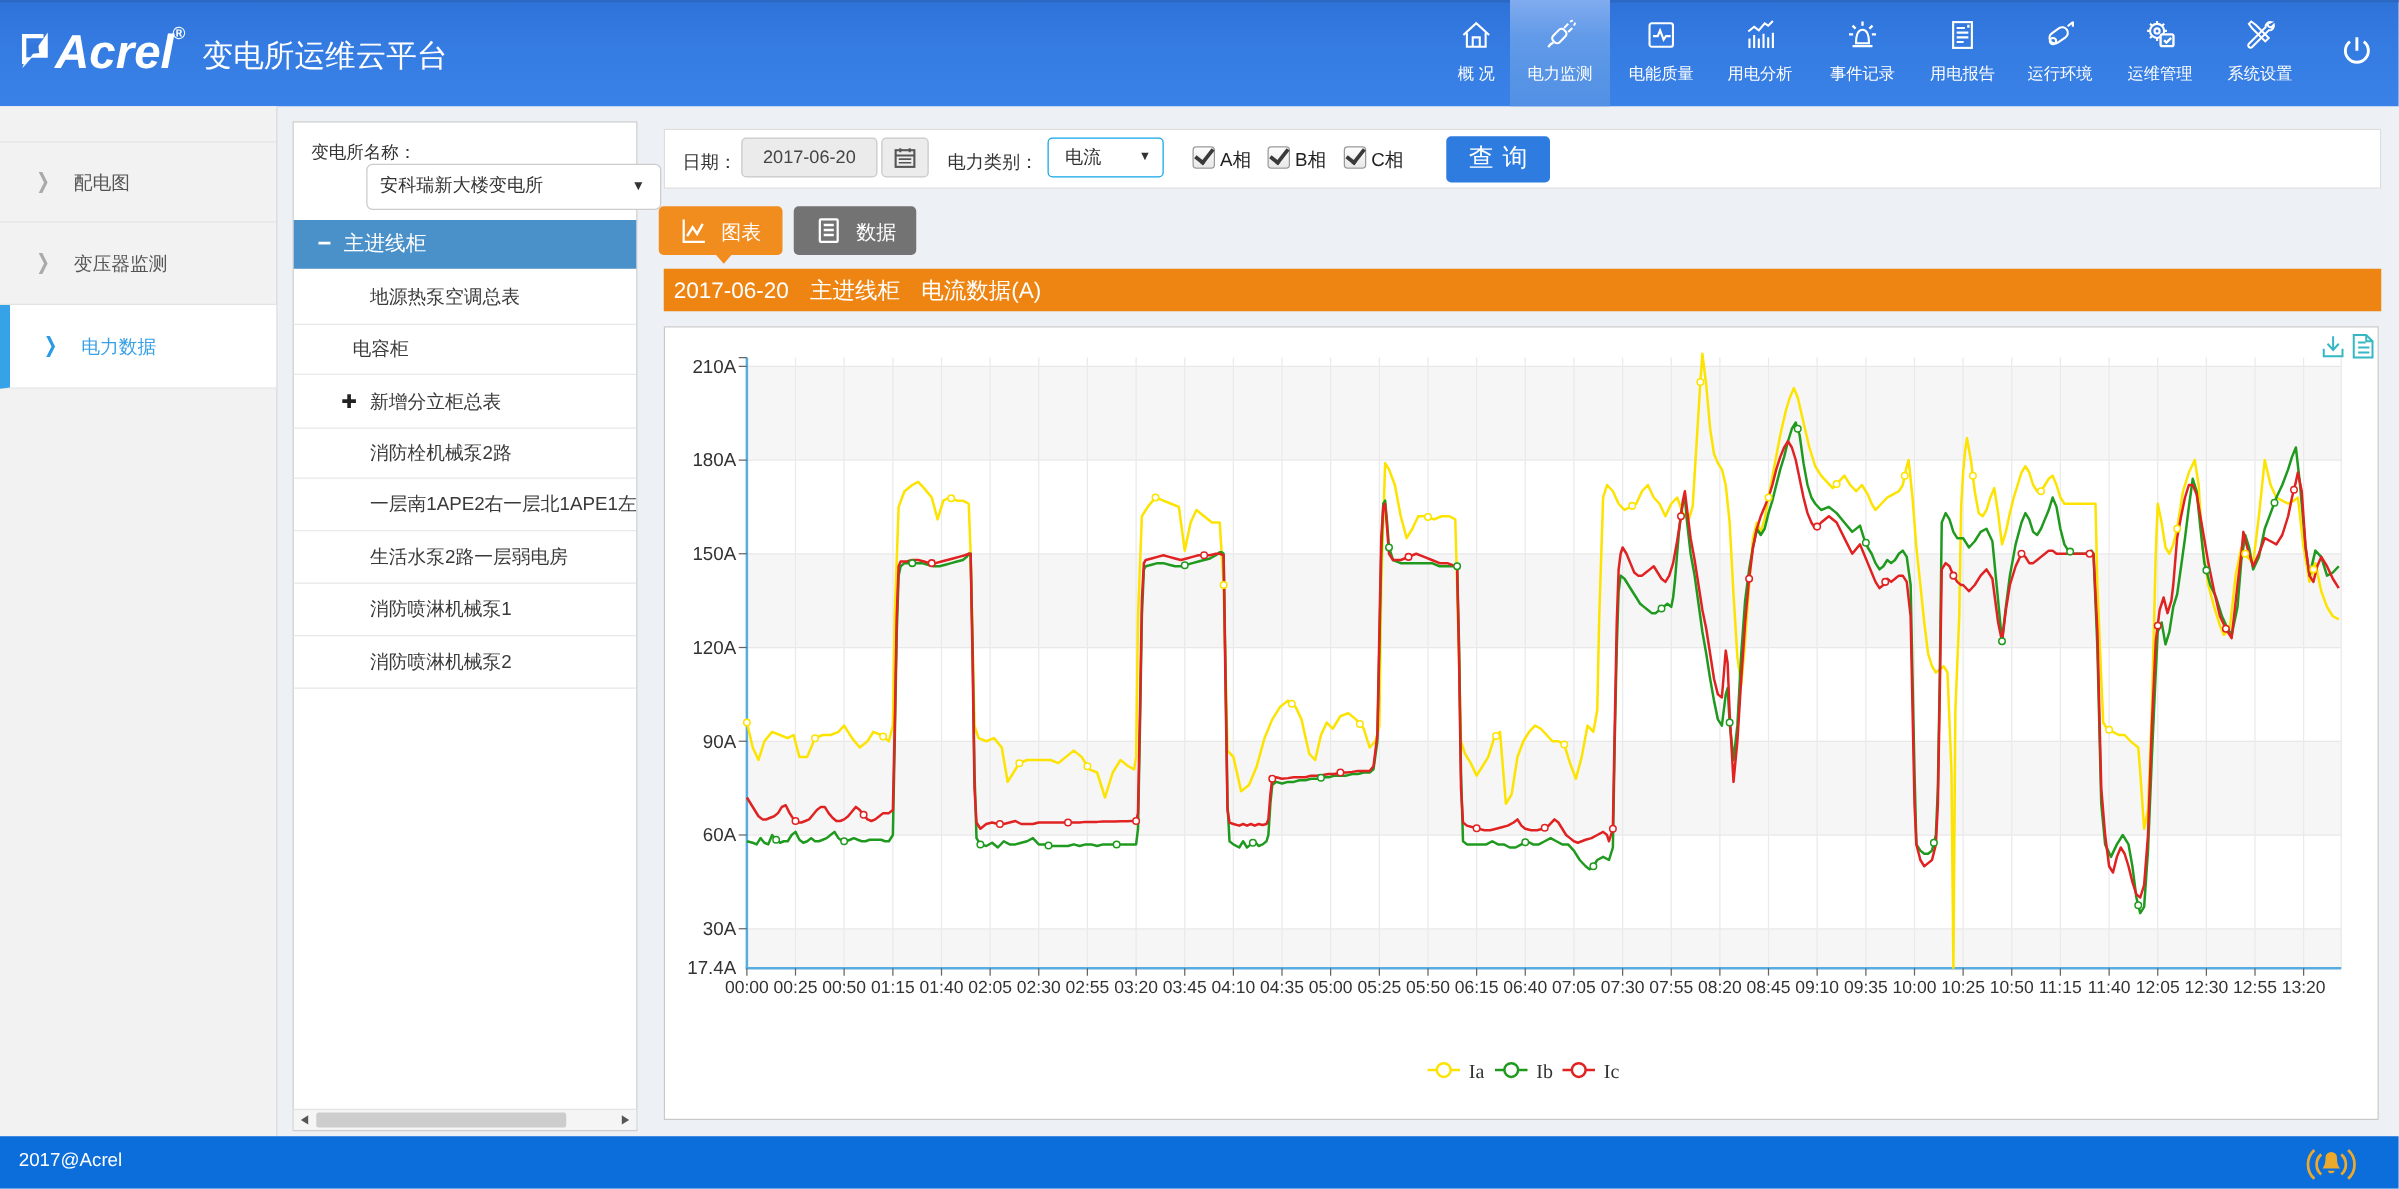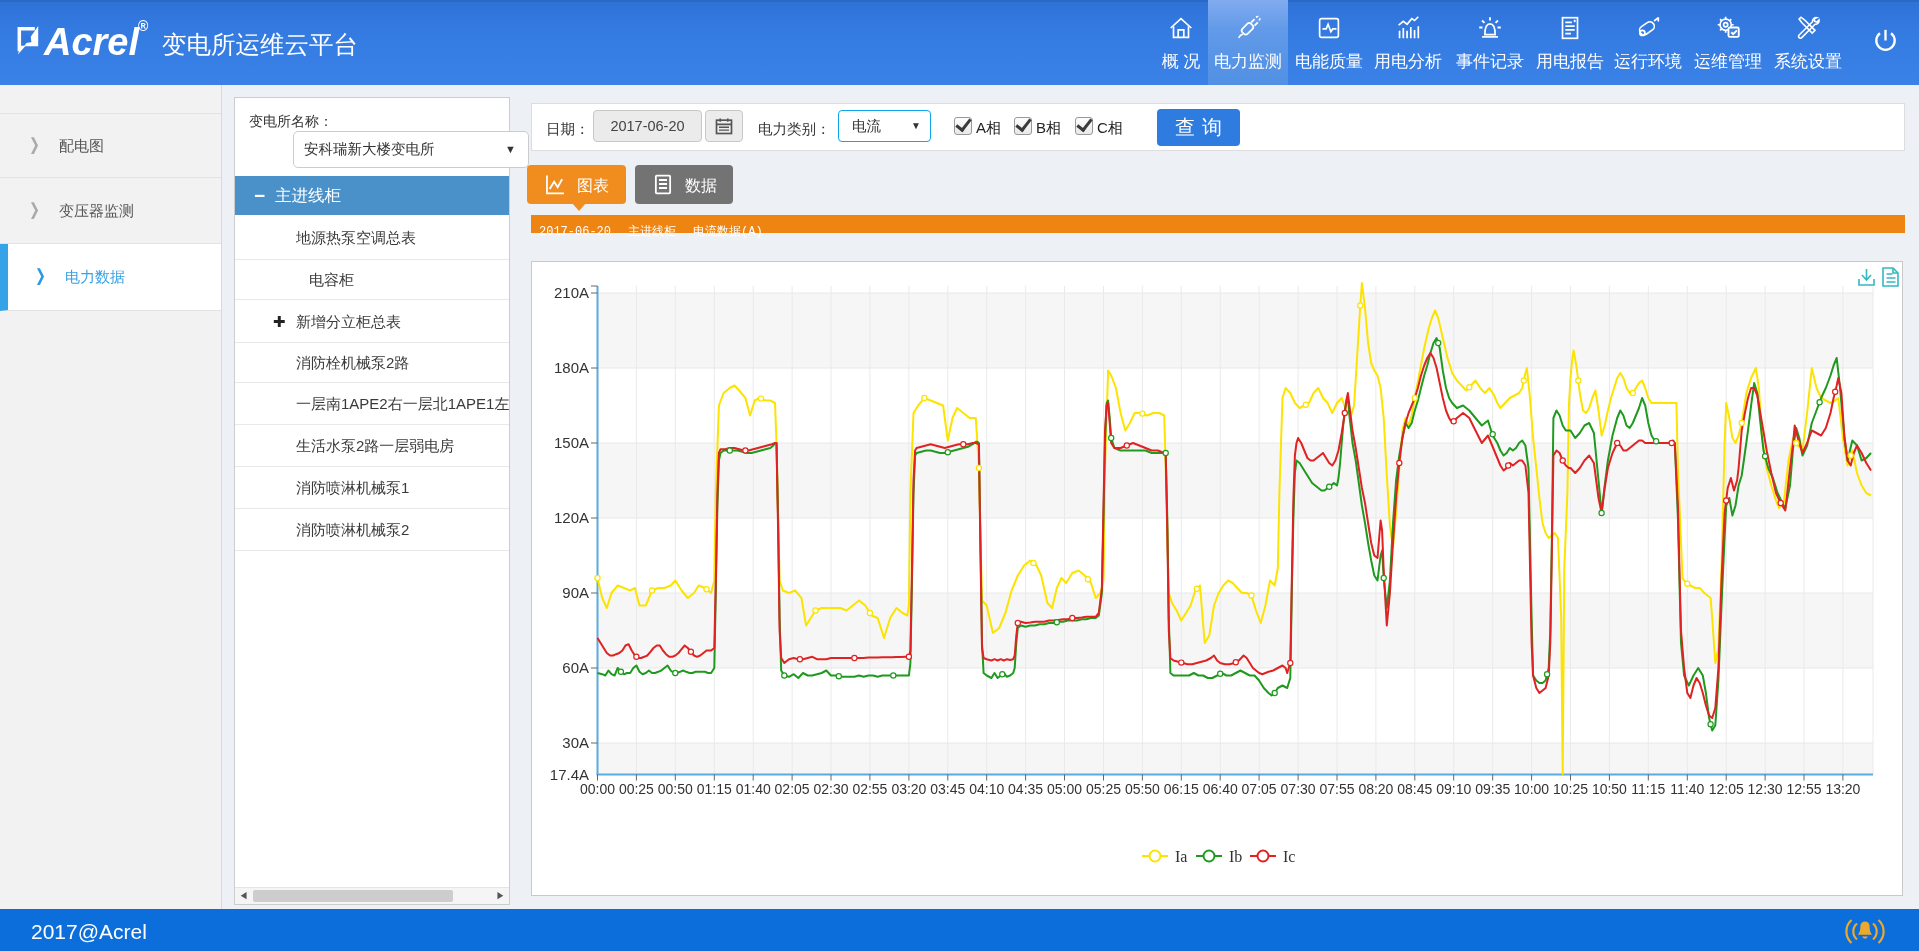--- a/index.html
+++ b/index.html
@@ -11,21 +11,21 @@
 #header { position:absolute; left:0; top:0; width:1919px; height:85px;
   background:linear-gradient(180deg,#2e72d8 0%,#357ce2 45%,#3a81e8 100%); }
 #logo { position:absolute; left:17px; top:20px; width:145px; height:48px; }
 #logomark { position:absolute; left:0; top:4px; }
 #logotext { position:absolute; left:27px; top:1px; color:#fff; font-size:38px; font-weight:bold; font-style:italic; letter-spacing:0px; }
 #logoreg { position:absolute; left:94px; top:-3px; color:#fff; font-size:14px; font-style:normal; }
 #apptitle { position:absolute; left:162px; top:28px; color:#fff; font-size:24.5px; letter-spacing:0px; }
 .nav { position:absolute; top:0; height:85px; text-align:center; color:#fff; }
 .nav.sel { background:linear-gradient(180deg,#81abef 0%,#619ae8 35%,#5190e4 100%); }
 .nicon { position:absolute; top:13px; left:50%; margin-left:-15px; width:30px; height:30px; }
-.nlabel { position:absolute; top:50px; width:100%; font-size:17px; }
+.nlabel { position:absolute; top:50px; width:100%; font-size:13px; }
 .powerbtn { position:absolute; left:1858px; top:0; width:55px; height:85px; }
 .picon { position:absolute; left:12px; top:25px; width:31px; height:31px; }
 
 
 #sidebar { position:absolute; left:0; top:85px; width:222px; height:824px; background:#f2f2f2; border-right:1px solid #d9d9d9; }
 .srow { position:absolute; left:0; width:221px; border-bottom:1px solid #e3e3e3; color:#555; font-size:15px; }
 .srow .chev { position:absolute; left:29px; top:50%; margin-top:-9px; font-size:13px; color:#aaa; transform:scaleY(1.3); }
 .srow .stext { position:absolute; left:59px; top:50%; margin-top:-9px; }
 .srow.active { background:#fff; border-left:8px solid #36a3e9; color:#37a0e6; }
 .srow.active .chev { color:#2a9ae5; left:27px; }
@@ -57,29 +57,29 @@
 .chklabel { position:absolute; top:15px; font-size:15px; color:#222; }
 #querybtn { position:absolute; left:625px; top:5px; width:83px; height:37px; background:#2e7ce0; border-radius:4px; color:#fff; font-size:20px; text-align:center; line-height:37px; letter-spacing:7px; text-indent:7px; }
 
 .tab { position:absolute; top:165px; height:39px; border-radius:4px; color:#fff; font-size:16px; }
 #tab1 { left:527px; width:99px; background:#f18c1f; }
 #tab2 { left:635px; width:98px; background:#737373; }
 .tab .ticon { position:absolute; left:15px; top:7px; width:26px; height:25px; }
 .tab .ttext { position:absolute; left:50px; top:11px; }
 #tabarrow { position:absolute; left:572px; top:203px; width:0; height:0; border-left:7px solid transparent; border-right:7px solid transparent; border-top:8px solid #f18c1f; }
 
-#banner { position:absolute; left:531px; top:215px; width:1374px; height:18px; background:#ee8512; color:#fff; font-size:12px; line-height:34px;font-family:Liberation Mono, monospace; }
+#banner { position:absolute; left:531px; top:215px; width:1374px; height:34px; background:#ee8512; color:#fff; font-size:18px; line-height:34px; }
 #banner span { margin-right:17px; }
 #banner span:first-child { margin-left:8px; }
 
 #chartbox { position:absolute; left:531px; top:261px; width:1372px; height:635px; background:#fff; border:1px solid #c9c9c9; }
 
 
 #footer { position:absolute; left:0; top:909px; width:1919px; height:42px; background:#0c6edb; }
-#footer .ftext { position:absolute; left:31px; top:11px; color:#fff; font-size:21px; }
+#footer .ftext { position:absolute; left:15px; top:11px; color:#fff; font-size:15px; }
 #bell { position:absolute; left:1837px; top:5px; }
 </style>
 </head>
 <body>
 <div id="page">
 
 <div id="header">
       <div style="position:absolute;left:0;top:0;width:1919px;height:2px;background:#2b68c4"></div>
   <div id="logo">
     <svg id="logomark" width="24" height="31" viewBox="0 0 24 32">
@@ -188,21 +188,21 @@
 
 <div id="treepanel">
   <div id="tlabel">变电所名称：</div>
   <div id="tselect">安科瑞新大楼变电所<span class="caret">▼</span></div>
   <div id="troot">
         <span class="minus">−</span>
         <span class="rtext">主进线柜</span>
       </div>
   <div style="position:absolute;left:0;top:117px;width:274px">
 <div class="trow" style="padding-left:61px;height:45px;line-height:45px">地源热泵空调总表</div>
-<div class="trow" style="padding-left:74px;height:40px;line-height:40px">电容柜</div>
+<div class="trow" style="padding-left:47px;height:40px;line-height:40px">电容柜</div>
 <div class="trow" style="padding-left:61px;height:43px;line-height:43px"><span class="plus" style="line-height:43px">✚</span>新增分立柜总表</div>
 <div class="trow" style="padding-left:61px;height:40px;line-height:40px">消防栓机械泵2路</div>
 <div class="trow" style="padding-left:61px;height:42px;line-height:42px">一层南1APE2右一层北1APE1左</div>
 <div class="trow" style="padding-left:61px;height:42px;line-height:42px">生活水泵2路一层弱电房</div>
 <div class="trow" style="padding-left:61px;height:42px;line-height:42px">消防喷淋机械泵1</div>
 <div class="trow" style="padding-left:61px;height:42px;line-height:42px">消防喷淋机械泵2</div>
   </div>
   <div id="tscroll">
     <span class="arr" style="left:0">◀</span>
     <div class="thumb"></div>

